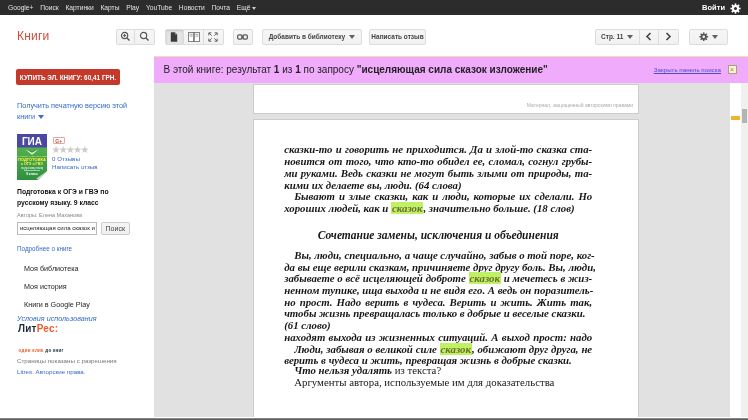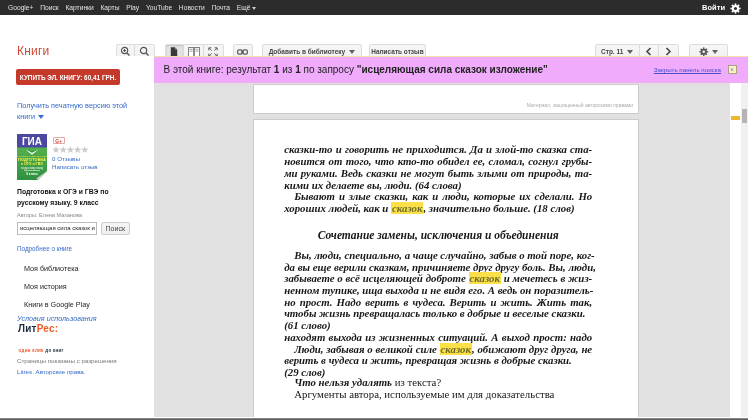--- a/index.html
+++ b/index.html
@@ -11,21 +11,21 @@
 
 #topbar { left:0; top:0; width:748px; height:15px; background:#2c2c2c; }
 #topbar .links { position:absolute; left:8px; top:0; height:15px; display:flex;
   align-items:center; gap:6.7px; font-size:6.7px; color:#e2e2e2; }
 #topbar .links span { white-space:nowrap; }
 #signin { position:absolute; right:23px; top:0; height:15px; line-height:15px;
   color:#fff; font-weight:bold; font-size:7.5px; }
 #topgear { position:absolute; right:7px; top:2.5px; }
 
 
-#toolbar { left:0; top:30px; width:748px; height:41px; background:#fff; }
+#toolbar { left:0; top:15px; width:748px; height:41px; background:#fff; }
 #logo { position:absolute; left:17px; top:14px; font-size:12px; letter-spacing:0.2px; color:#cd4a38; }
 .btn { position:absolute; top:13.5px; height:16px; border:1px solid #dcdcdc;
   background:linear-gradient(#f6f6f6,#f1f1f1); border-radius:2px;
   display:flex; align-items:center; justify-content:center; white-space:nowrap;
   font-size:6.5px; font-weight:bold; color:#444; }
 .btngroup { position:absolute; top:13.5px; height:16px; display:flex; }
 .btngroup .cell { width:19.7px; height:16px; border:1px solid #dcdcdc;
   border-left:none; background:linear-gradient(#f6f6f6,#f1f1f1); white-space:nowrap;
   display:flex; align-items:center; justify-content:center;
   font-size:6.5px; font-weight:bold; color:#444; }
@@ -58,21 +58,21 @@
 #sbtrack { position:absolute; left:587px; top:0; width:7px; height:334px; background:#f0f0f0; }
 #sbthumb { position:absolute; left:1px; top:25.5px; width:5px; height:14px; background:#b4b4b4; }
 
 
 #booktext { position:absolute; left:30.2px; top:24.6px; width:308px;
   font-family:"Liberation Serif", serif; font-style:italic; font-weight:bold;
   font-size:10.8px; line-height:11.7px; color:#171717; }
 #booktext .ln { text-align:justify; text-align-last:justify; white-space:nowrap; }
 #booktext .lnend { text-align:left; }
 .ind { padding-left:10px; }
-.hl { background:#fde047; color:#6d6d2b; padding:0 1px; }
+.hl { background:#bef264; color:#6d6d2b; padding:0 1px; }
 #booktext h3 { font-size:11.5px; text-align:center; margin:15px 0 8.5px; }
 .upright { font-style:normal; font-weight:normal; }
 .car { display:inline-block; width:0; height:0; border-left:3px solid transparent;
   border-right:3px solid transparent; border-top:4px solid #606060; }
 
 
 
 #side { left:0; top:56px; width:154px; height:364px; background:#fff; }
 #buybtn { position:absolute; left:16px; top:13px; width:104px; height:16px;
   background:#c5392b; border-radius:2px; color:#fff; font-size:6.4px; font-weight:bold;
@@ -251,21 +251,20 @@
         <div class="ln ind">Вы, люди, специально, а чаще случайно, забыв о той поре, ког-</div>
         <div class="ln">да вы еще верили сказкам, причиняете друг другу боль. Вы, люди,</div>
         <div class="ln">забываете о всё исцеляющей доброте <span class="hl">сказок</span> и мечетесь в жиз-</div>
         <div class="ln">ненном тупике, ища выхода и не видя его. А ведь он поразитель-</div>
         <div class="ln">но прост. Надо верить в чудеса. Верить и жить. Жить так,</div>
         <div class="lnend">чтобы жизнь превращалась только в добрые и веселые сказки.</div>
         <div class="lnend">(61 слово)</div>
         <div class="ln">находят выхода из жизненных ситуаций. А выход прост: надо</div>
         <div class="ln ind">Люди, забывая о великой силе <span class="hl">сказок</span>, обижают друг друга, не</div>
         <div class="lnend">верить в чудеса и жить, превращая жизнь в добрые сказки.</div>
-        <div class="lnend">(29 слов)</div>
         <div class="lnend ind" style="margin-top:-1.6px;">Что нельзя удалять<span class="upright"> из текста?</span></div>
         <div class="lnend ind upright">Аргументы автора, используемые им для доказательства</div>
       </div>
     </div>
     <div id="channel">
         <div id="marker"></div>
       </div>
     <div id="sbtrack">
         <div id="sbthumb"></div>
       </div>

